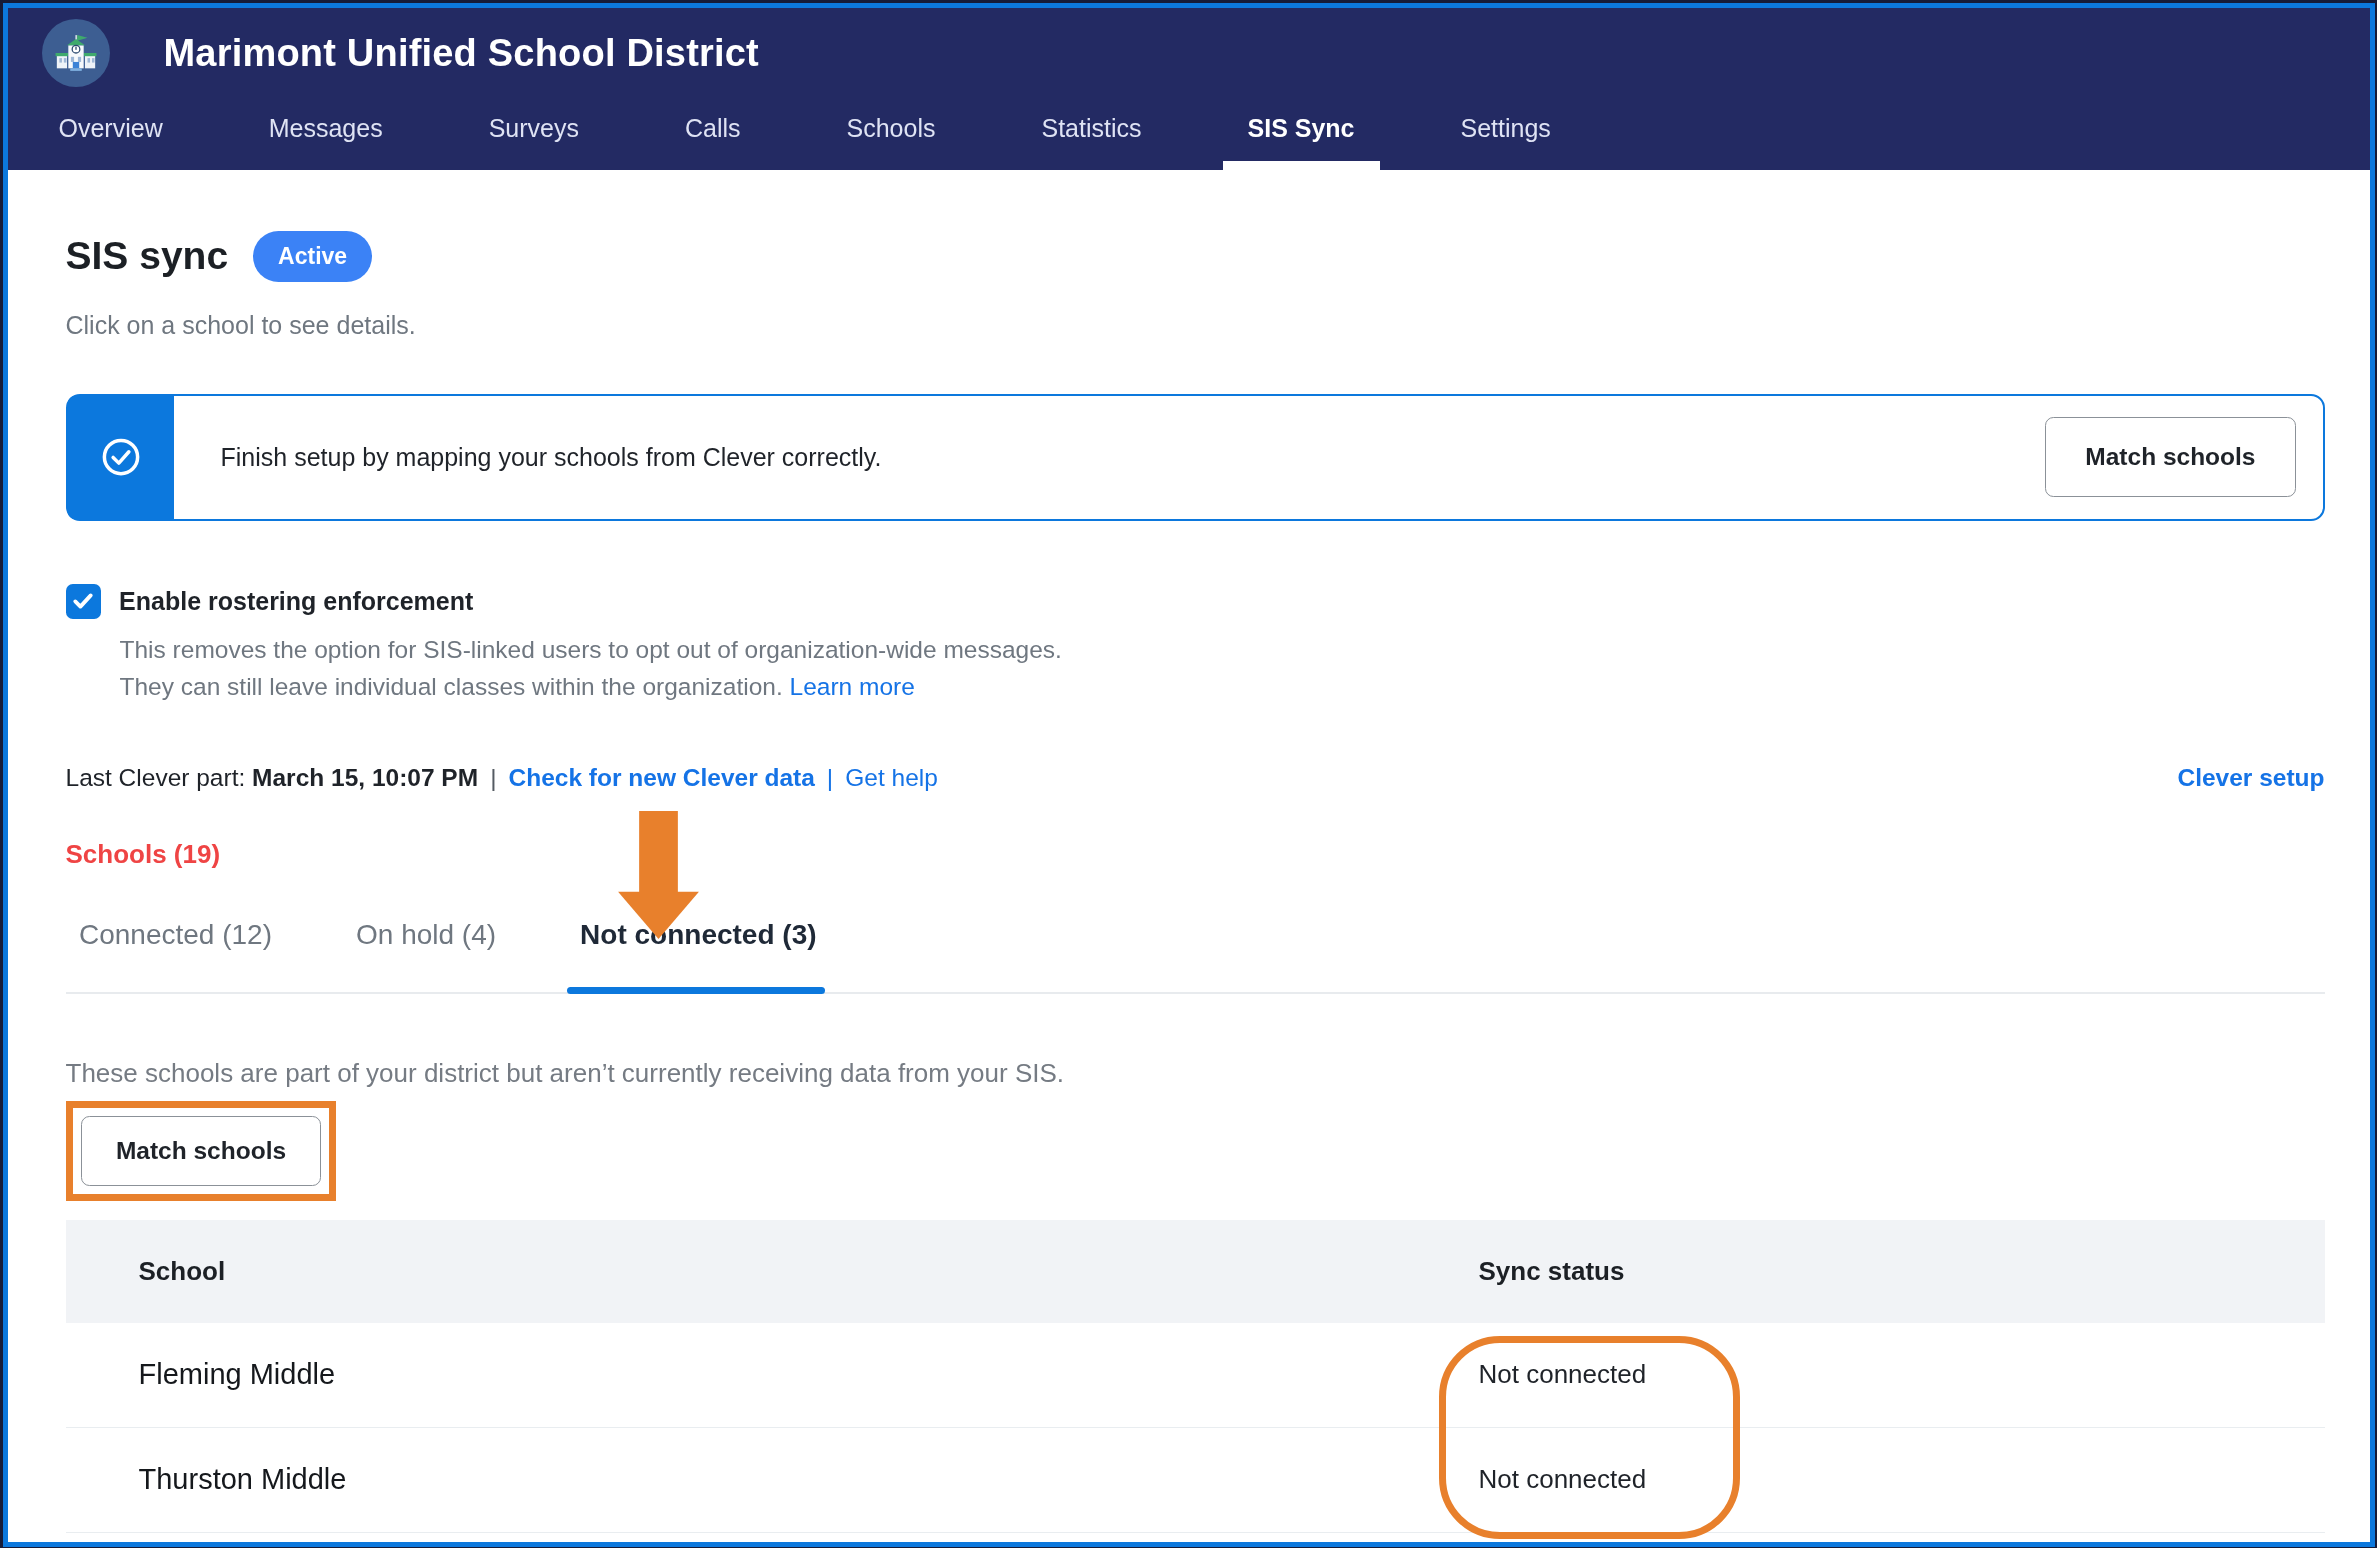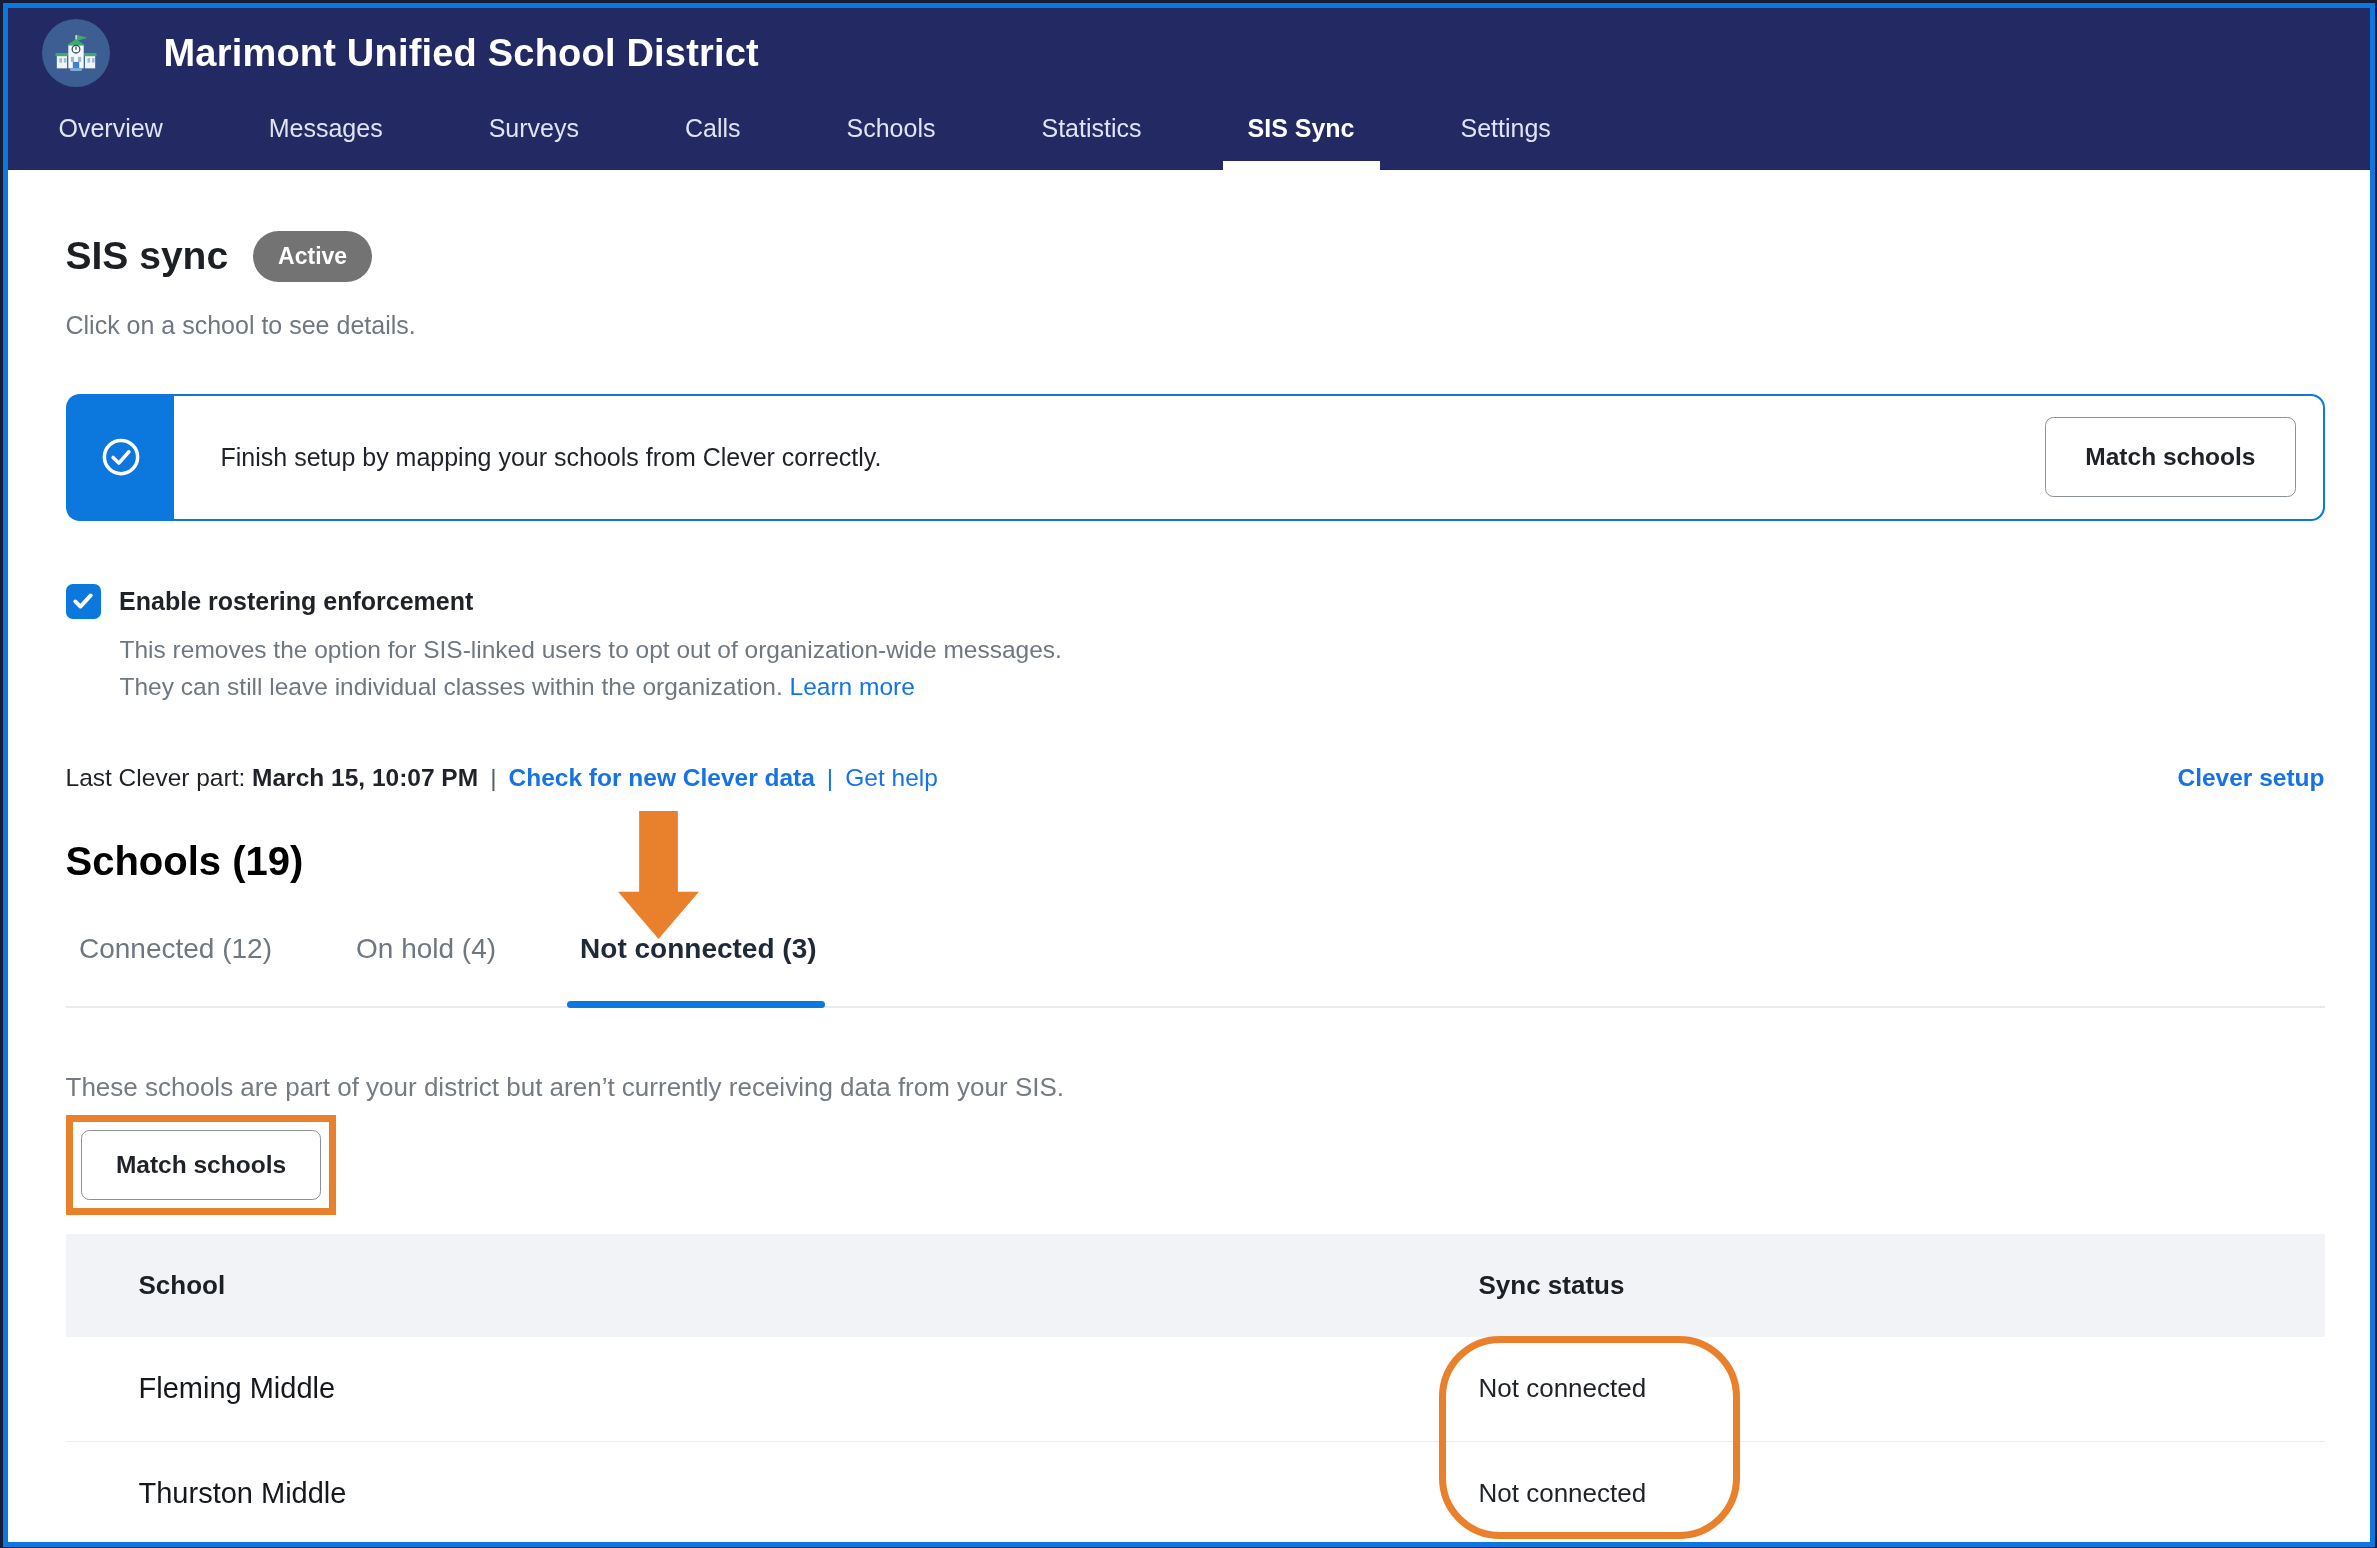--- a/index.html
+++ b/index.html
@@ -18,21 +18,21 @@
   .nav-item { position: relative; padding: 27px 25px 0 25px; font-size: 25px; color: #dfe3f4; cursor: pointer; }
   .nav-item.active { color: #ffffff; font-weight: bold; }
   .nav-item.active::after { content: ""; position: absolute; left: 0; right: 0; bottom: 0;
                             height: 8.4px; background: #ffffff; }
 
   
   .main { padding: 0 45px 0 58px; overflow: hidden; }
 
   .title-row { margin-top: 61px; display: flex; align-items: center; gap: 25px; }
   .page-title { font-size: 39px; font-weight: 600; color: #1c2025; }
-  .badge { background: #737373; color: #fff; font-size: 23px; font-weight: bold;
+  .badge { background: #3b82f6; color: #fff; font-size: 23px; font-weight: bold;
            padding: 12px 25px; border-radius: 844px; }
   .subtitle { margin-top: 29px; font-size: 25px; color: #6f7780; }
 
   .banner { margin-top: 54px; height: 127px; border: 2.5px solid #0c78dd; border-radius: 14px;
             display: flex; align-items: stretch; background: #fff; }
   .banner-accent { width: 106px; background: #0c78dd; border-radius: 6.8px 0 0 6.8px;
                    display: flex; align-items: center; justify-content: center; flex: 0 0 auto; }
   .banner-msg { align-self: center; margin-left: 47px; font-size: 25px; color: #1f2329; }
   .btn { background: #fff; border: 1.7px solid #8b9198; border-radius: 8.4px;
          font-size: 24.5px; font-weight: bold; color: #1f2329; padding: 25px 39px; cursor: pointer;
@@ -47,21 +47,21 @@
   .check-desc { margin: 12px 0 0 54px; font-size: 24.5px; color: #6f7780; line-height: 37px; }
   a.link { color: #1573e6; text-decoration: none; cursor: pointer; }
   a.link.bold { font-weight: bold; }
 
   .sync-row { margin-top: 59px; display: flex; align-items: baseline; font-size: 24.5px; color: #1f2329; }
   .sync-row .sep { margin: 0 12px; color: #555b63; }
   .sync-row .sep.blue { color: #1573e6; }
   .sync-row .ts { font-weight: bold; }
   .clever-setup { margin-left: auto; }
 
-  .schools-heading { margin-top: 47px; font-size: 40px; font-weight: bold; color: #000000; }
+  .schools-heading { margin-top: 47px; font-size: 26px; font-weight: bold; color: #ef4444; }
 
   .tabs { margin-top: 49px; display: flex; gap: 84px; border-bottom: 2.5px solid #e8ebee; }
   .tab { position: relative; font-size: 28px; color: #6f7780; padding-bottom: 41px; cursor: pointer; }
   .tab:first-child { margin-left: 13.5px; }
   .tab.active { color: #1f2937; font-weight: bold; }
   .tab.active::after { content: ""; position: absolute; left: -13.5px; right: -8.4px; bottom: -2.5px;
                        height: 6.8px; background: #0c78dd; border-radius: 4.2px; }
 
   .section-desc { margin-top: 64px; font-size: 26px; color: #757b83; }
 

